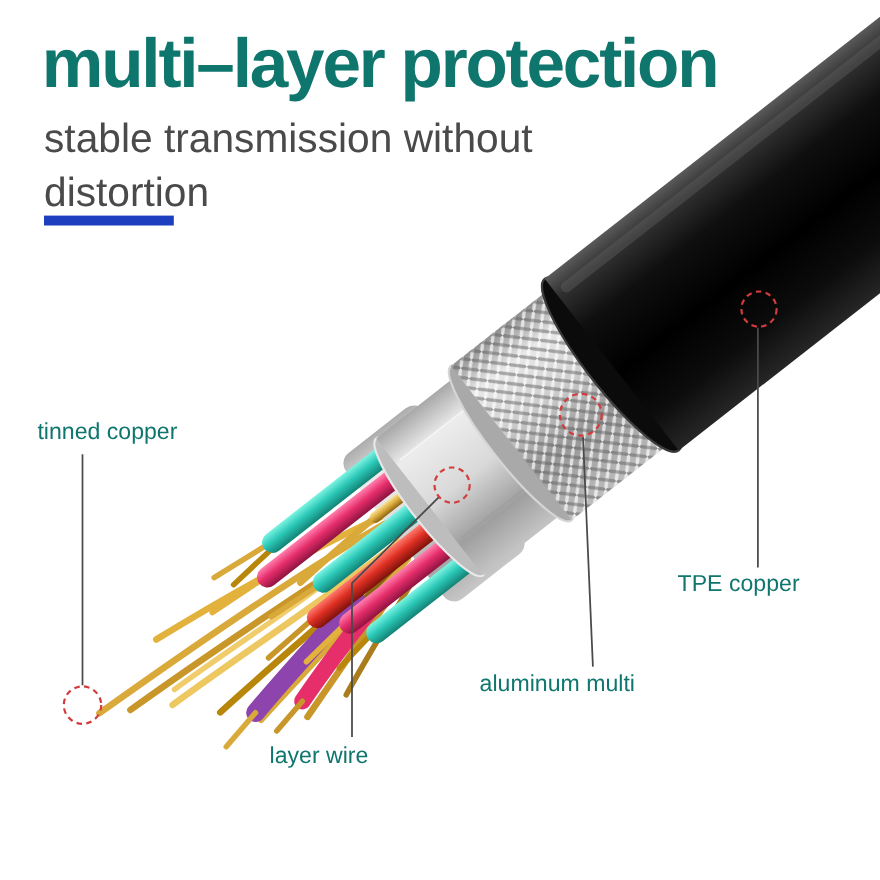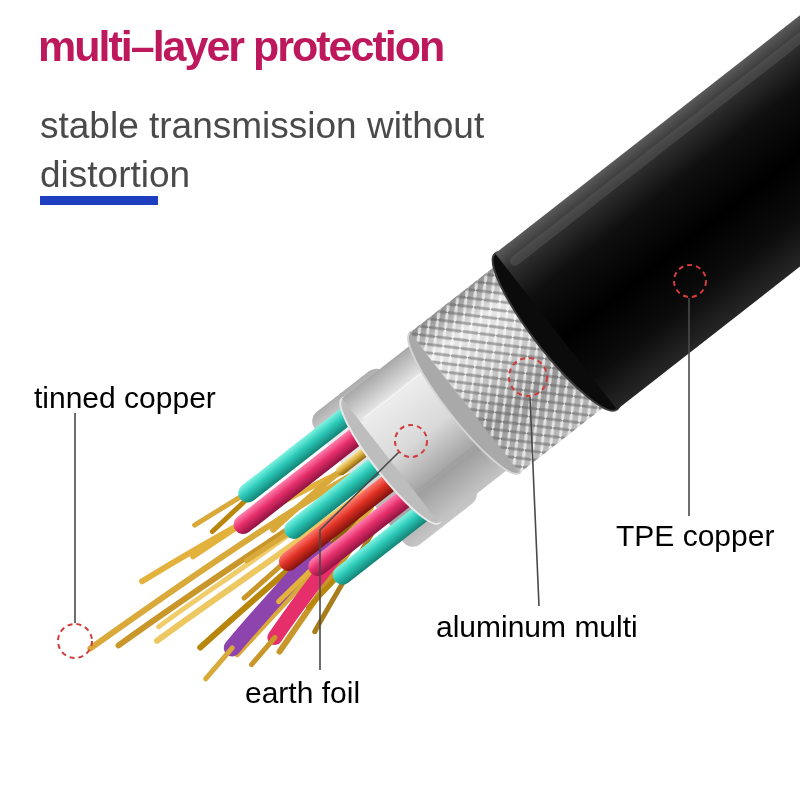--- a/index.html
+++ b/index.html
@@ -1,22 +1,22 @@
 <!DOCTYPE html>
 <html><head>
 <meta charset="utf-8">
 <style>
   html,body{margin:0;padding:0;background:#fff}
   #screen{position:relative;width:800px;height:800px;background:#ffffff;overflow:hidden;
           font-family:"Liberation Sans",sans-serif}
   .abs{position:absolute}
-  #page-title{left:38px;top:22px;font-size:43px;font-weight:800;color:#be185d;letter-spacing:-2px;white-space:nowrap}
+  #page-title{left:38px;top:22px;font-size:63px;font-weight:800;color:#0f766e;letter-spacing:-2px;white-space:nowrap}
   #page-subtitle{left:40px;top:102px;width:478px;font-size:37px;line-height:1.32;color:#4a4a4a;font-weight:400}
   #accent-bar{left:40px;top:196px;width:118px;height:9px;background:#1d3fbf}
-  .callout-label{font-size:30px;color:#000000;white-space:nowrap}
+  .callout-label{font-size:21px;color:#0f766e;white-space:nowrap}
   #label-tinned-copper{left:34px;top:381px}
   #label-tpe-jacket{left:616px;top:519px}
   #label-aluminum-foil{left:436px;top:610px}
   #label-earth-wire{left:245px;top:676px}
   #cable-svg{left:0;top:0}
 </style>
 </head>
 <body>
 
 <div id="screen">
@@ -150,15 +150,15 @@
     </g>
   </svg>
 
   <div id="page-title" class="abs">multi–layer protection</div>
   <div id="page-subtitle" class="abs">stable transmission without distortion</div>
   <div id="accent-bar" class="abs"></div>
 
   <div id="label-tinned-copper" class="abs callout-label">tinned copper</div>
   <div id="label-tpe-jacket" class="abs callout-label">TPE copper</div>
   <div id="label-aluminum-foil" class="abs callout-label">aluminum multi</div>
-  <div id="label-earth-wire" class="abs callout-label">earth foil</div>
+  <div id="label-earth-wire" class="abs callout-label">layer wire</div>
 
 </div>
 
 </body></html>

